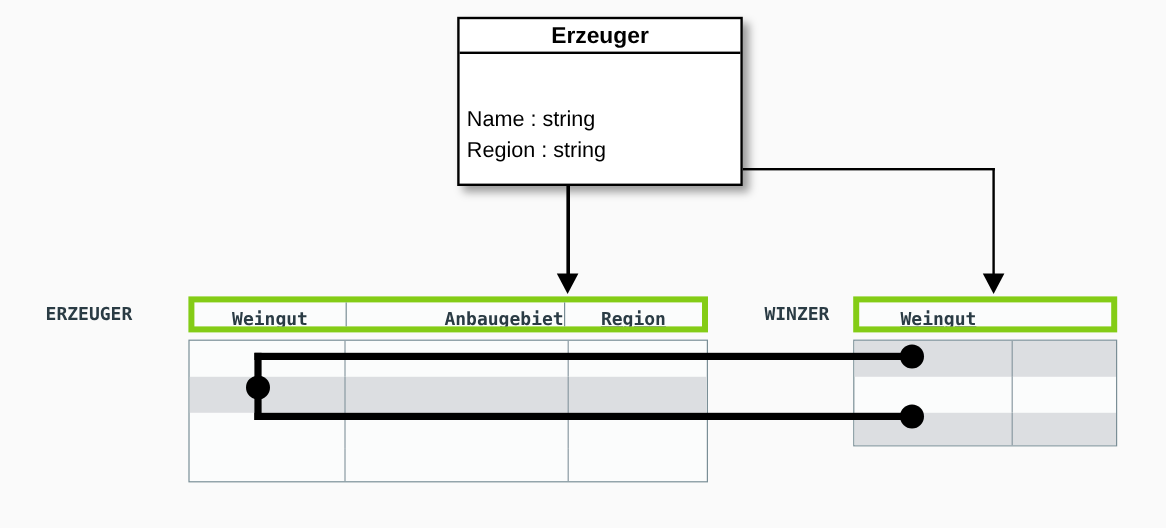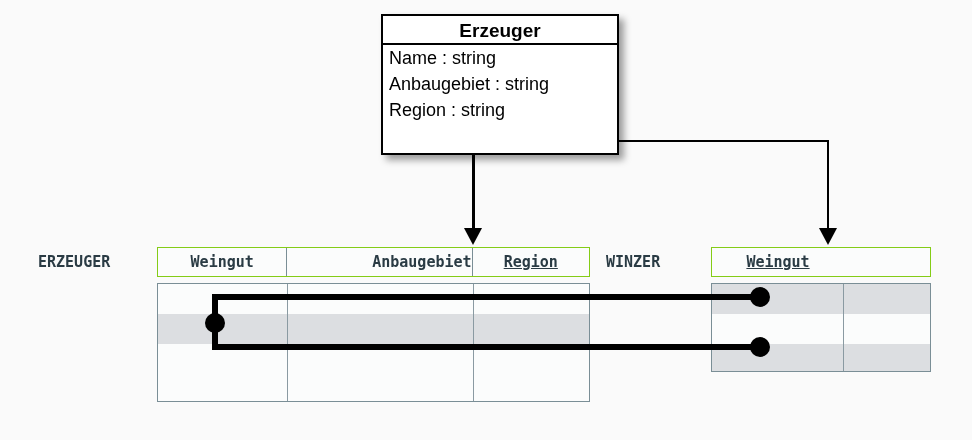--- a/index.html
+++ b/index.html
@@ -37,20 +37,21 @@
     line-height: 29px;
     text-align: center;
     font-weight: bold;
     font-size: 19px;
     color: #000;
     border-bottom: 2px solid #000000;
     box-sizing: border-box;
   }
   #uml-attrs {
     padding: 0 0 0 6px;
+    margin-top: 41px;
   }
   .uml-attr {
     font-size: 18px;
     line-height: 26px;
     color: #000;
     white-space: nowrap;
   }
 
   
   .table-block {
@@ -61,21 +62,21 @@
     font-family: "DejaVu Sans Mono", "Liberation Mono", monospace;
     font-weight: bold;
     font-size: 15px;
     color: #2a3b44;
     line-height: 30px;
     white-space: nowrap;
   }
   .tbl-header {
     position: absolute;
     display: flex;
-    border: 1px solid #84cc16;
+    border: 5px solid #84cc16;
     background: #fbfcfc;
     box-sizing: border-box;
     height: 30px;
   }
   .tbl-header .cell {
     font-family: "DejaVu Sans Mono", "Liberation Mono", monospace;
     font-weight: bold;
     font-size: 15px;
     color: #2a3b44;
     line-height: 28px;
@@ -139,21 +140,20 @@
 </style>
 </head>
 <body>
 
 <div id="stage">
 
   <div id="uml-class">
     <div id="uml-title">Erzeuger</div>
     <div id="uml-attrs">
       <div class="uml-attr">Name : string</div>
-      <div class="uml-attr">Anbaugebiet : string</div>
       <div class="uml-attr">Region : string</div>
     </div>
   </div>
 
   <div class="conn" style="left:472px; top:155px; width:3px; height:75px;"></div>
   <div class="arrowhead" style="left:464px; top:228px;"></div>
 
   <div class="conn" style="left:600px; top:140px; width:229px; height:2px;"></div>
   <div class="conn" style="left:827px; top:140px; width:2px; height:90px;"></div>
   <div class="arrowhead" style="left:819px; top:228px;"></div>
@@ -185,21 +185,21 @@
       </div>
       <div class="tbl-row">
         <div class="cell" style="width:130px;"></div>
         <div class="cell" style="width:186px;"></div>
         <div class="cell" style="width:115px;"></div>
       </div>
     </div>
   </div>
 
   <div class="table-block">
-    <div class="table-label" style="left:606px; top:247px;">WINZER</div>
+    <div class="table-label" style="left:637px; top:247px;">WINZER</div>
 
     <div class="tbl-header" style="left:711px; top:247px; width:220px;">
       <div class="cell" style="width:132px;">Weingut</div>
     </div>
 
     <div class="tbl-body" style="left:711px; top:283px; width:220px; height:89px;">
       <div class="tbl-row hl">
         <div class="cell" style="width:132px;"></div>
         <div class="cell" style="width:86px;"></div>
       </div>

